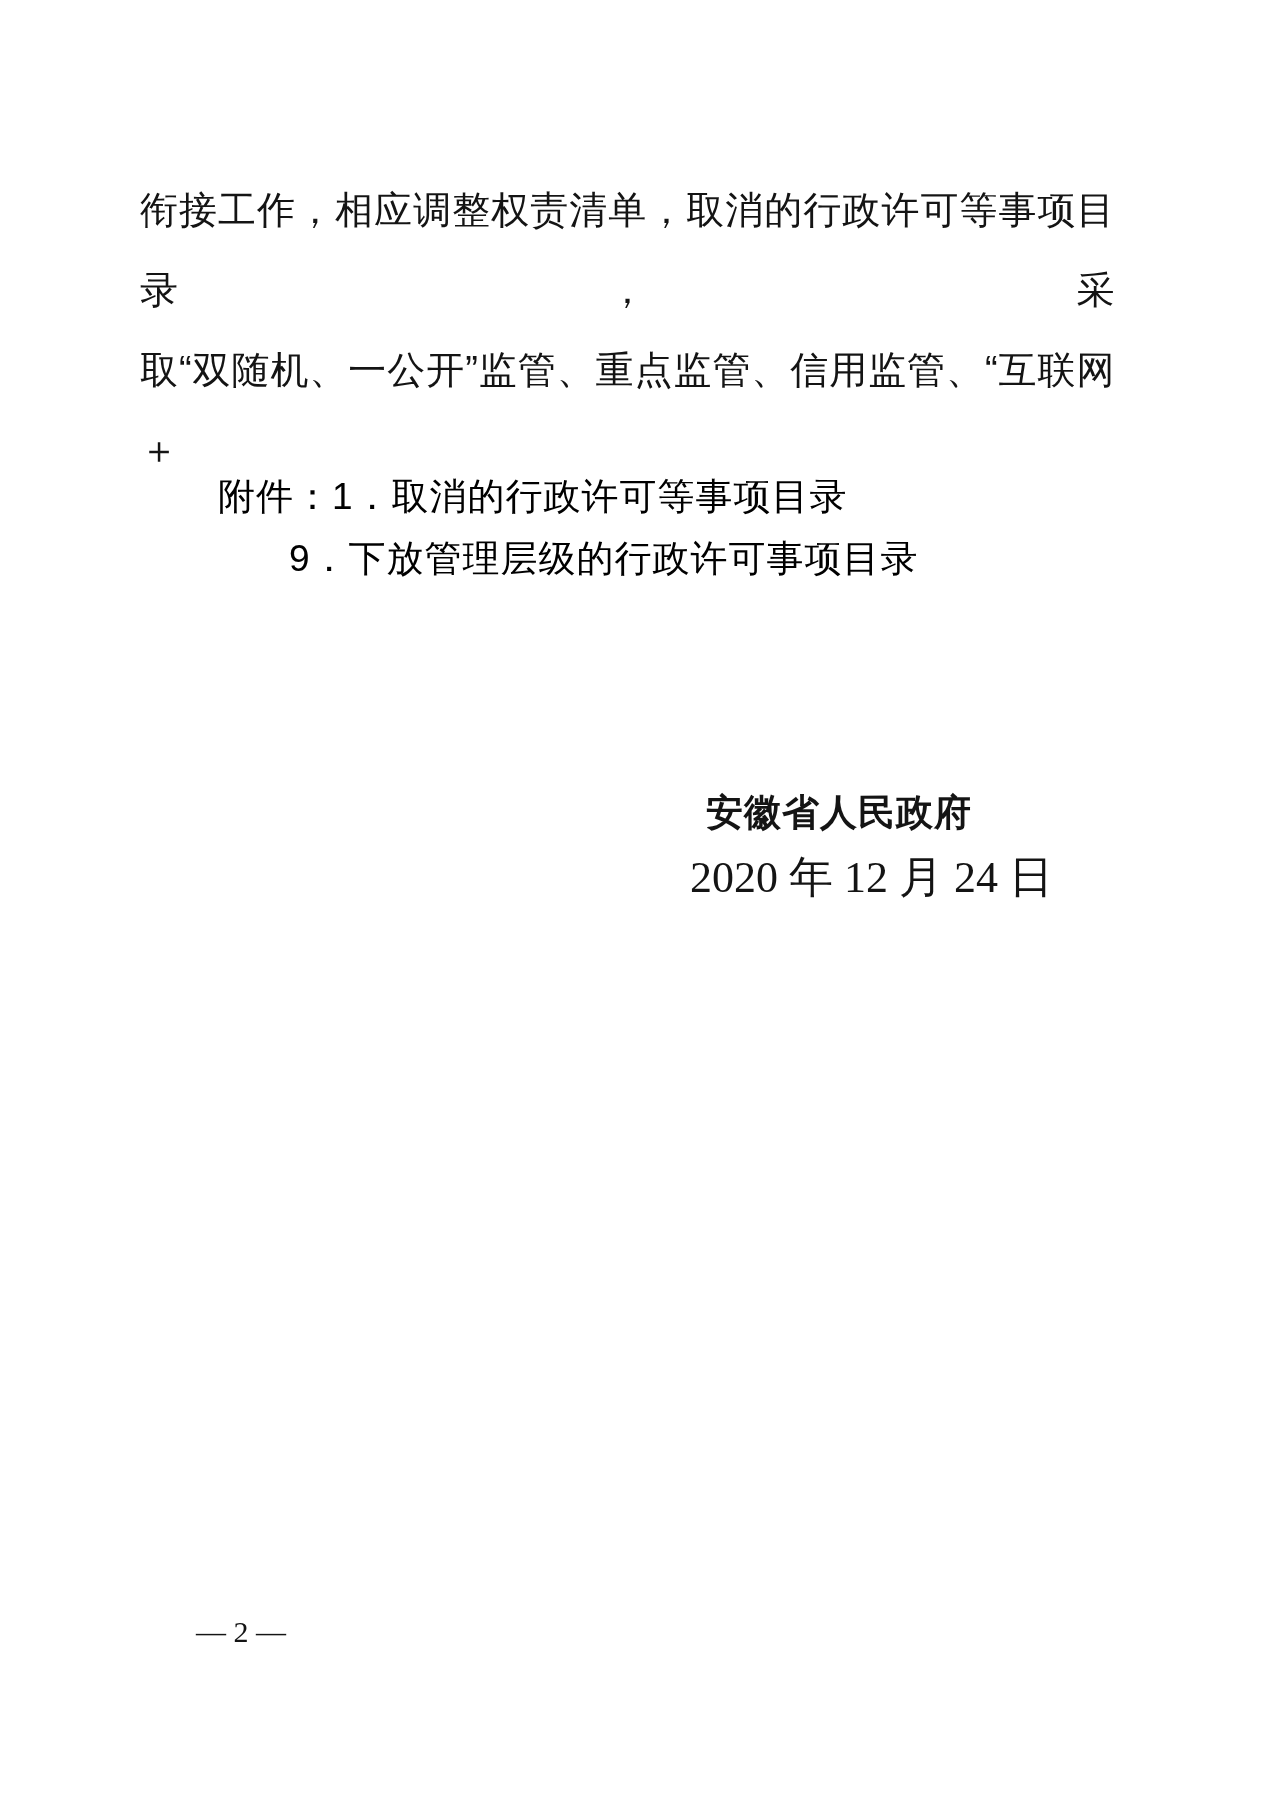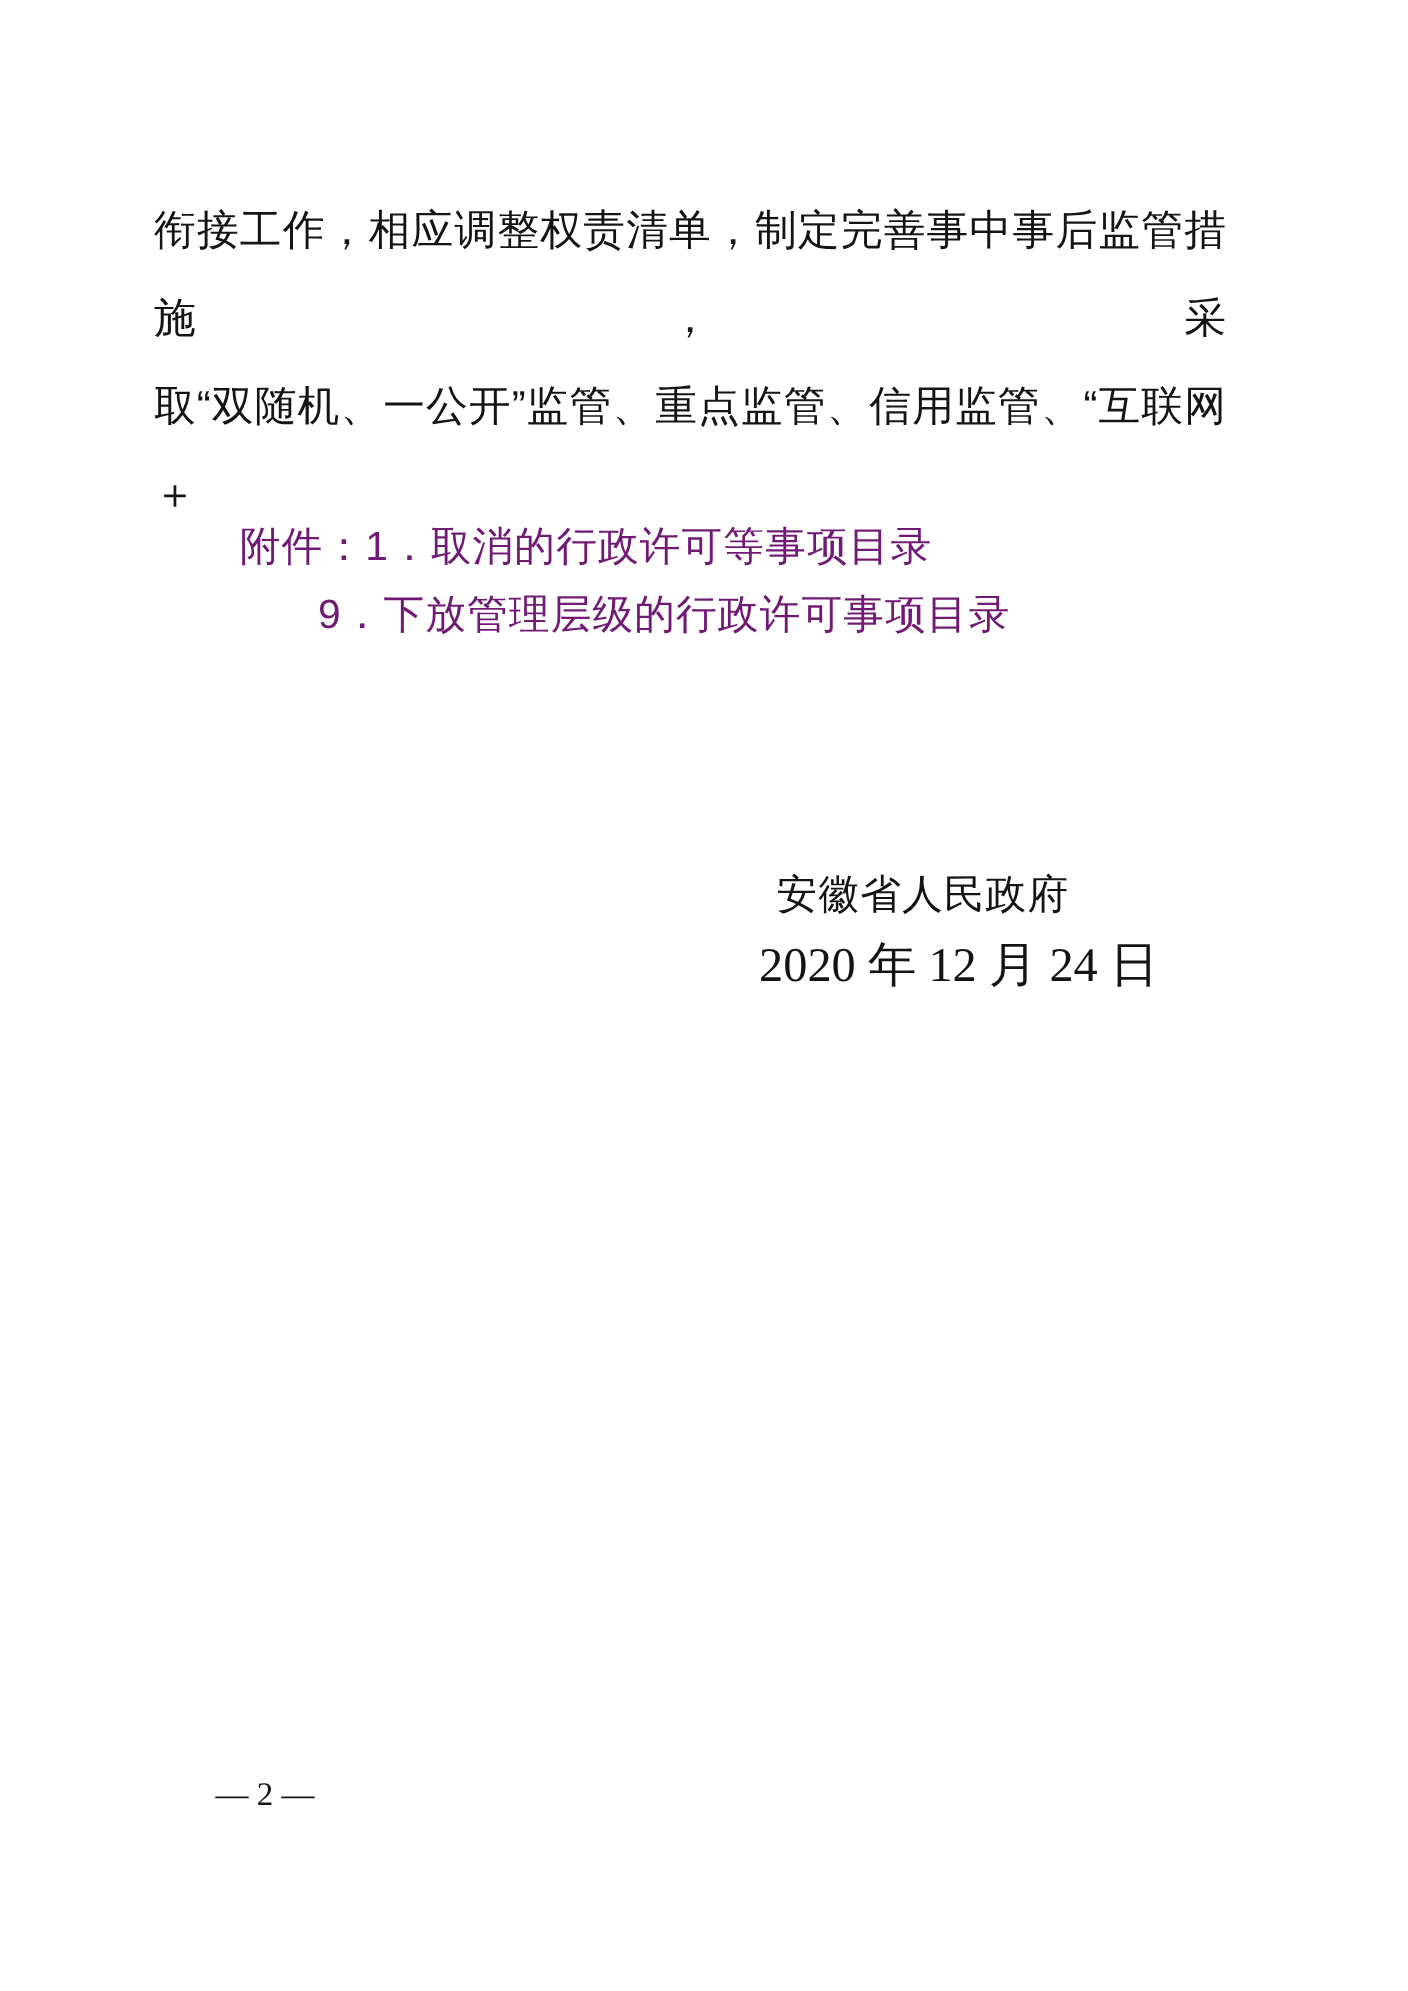--- a/index.html
+++ b/index.html
@@ -33,35 +33,36 @@
   .body-line.stretch {
     text-align: justify;
     text-align-last: justify;
   }
   
   .attach-line {
     position: absolute;
     font-size: 37px;
     line-height: 1;
     letter-spacing: 1px;
-    color: #701a75;
+    color: #000000;
     white-space: nowrap;
   }
   .attach-1 { left: 218px; top: 478px; }
   .attach-2 { left: 289px; top: 540px; }
   
   .sig-issuer {
     position: absolute;
     left: 706px;
     top: 794px;
     font-size: 37px;
     line-height: 1;
     letter-spacing: 1px;
     color: #141414;
     white-space: nowrap;
+    font-weight: bold;
   }
   .sig-date {
     position: absolute;
     left: 690px;
     top: 856px;
     font-size: 44px;
     line-height: 1;
     color: #141414;
     font-family: "Liberation Serif", serif;
     white-space: nowrap;
@@ -77,21 +78,21 @@
     font-family: "Liberation Serif", serif;
     white-space: nowrap;
   }
 </style>
 </head>
 <body>
 
 <div class="page">
 
   <div class="body-para">
-    <div class="body-line stretch">衔接工作，相应调整权责清单，制定完善事中事后监管措施，采</div>
+    <div class="body-line stretch">衔接工作，相应调整权责清单，取消的行政许可等事项目录，采</div>
     <div class="body-line stretch">取“双随机、一公开”监管、重点监管、信用监管、“互联网＋</div>
   </div>
 
   <div class="attach-line attach-1">附件：1．取消的行政许可等事项目录</div>
   <div class="attach-line attach-2">9．下放管理层级的行政许可事项目录</div>
 
   <div class="sig-issuer">安徽省人民政府</div>
   <div class="sig-date">2020 年 12 月 24 日</div>
 
   <div class="page-number">— 2 —</div>

